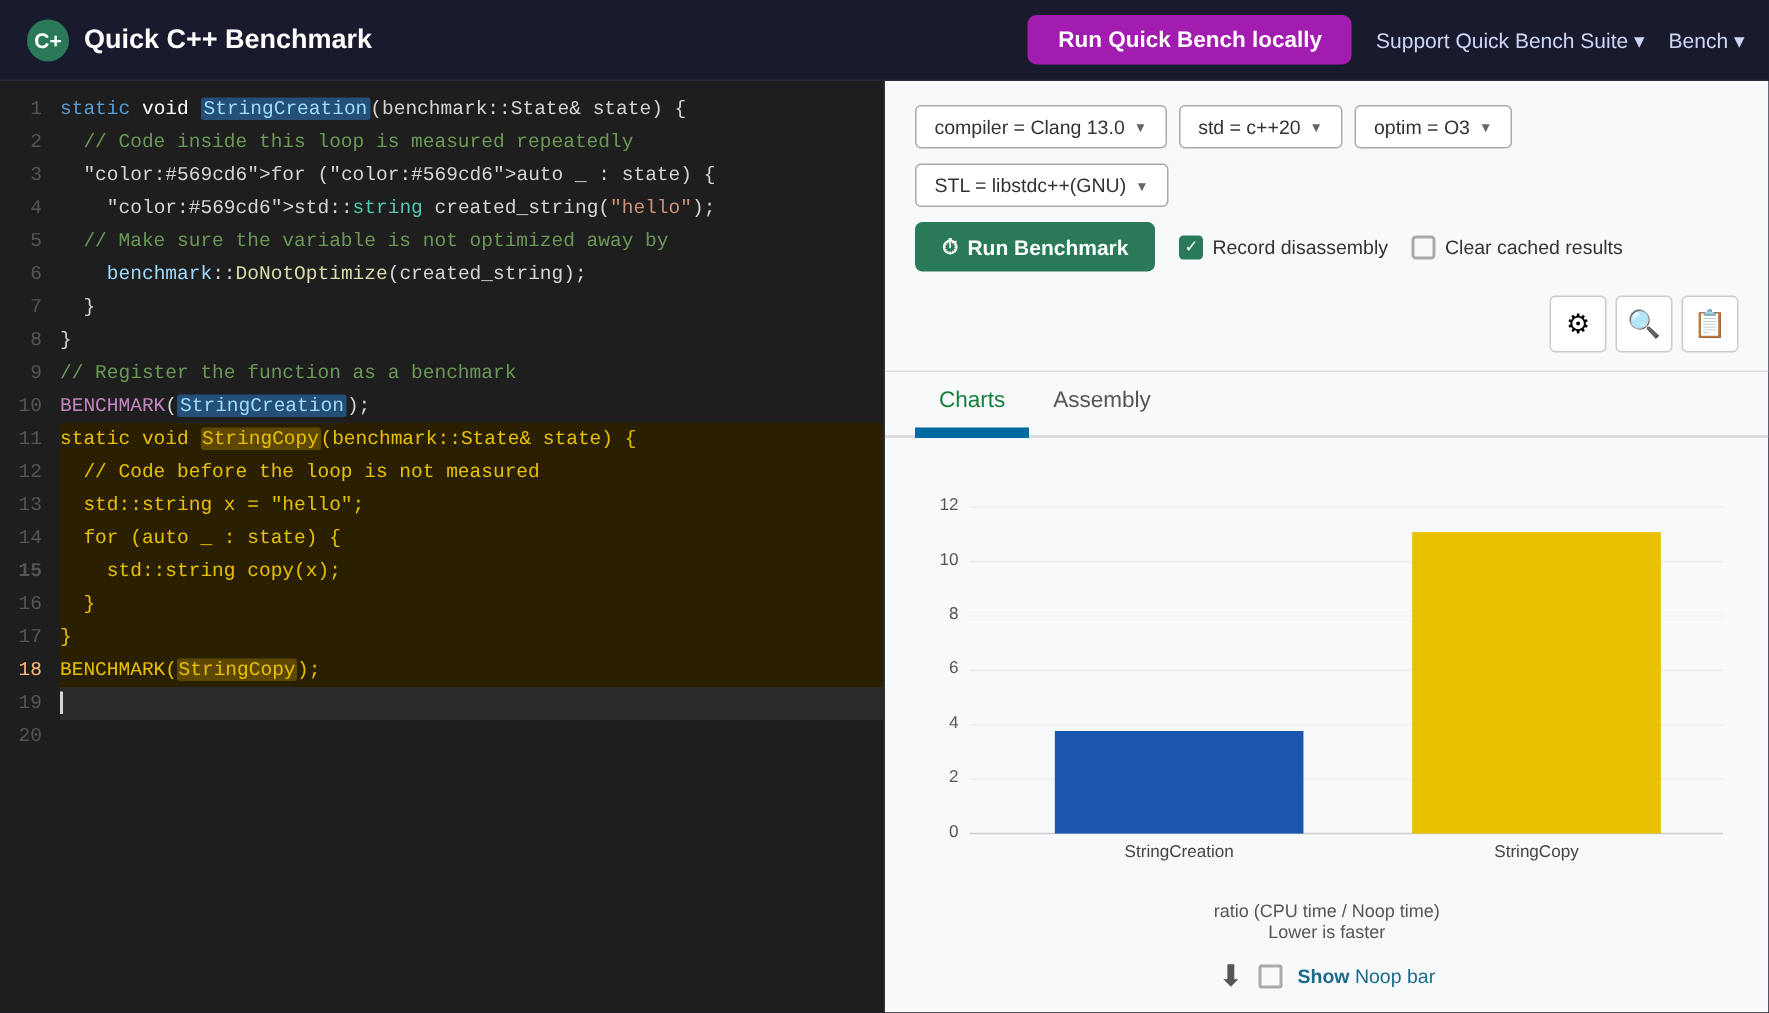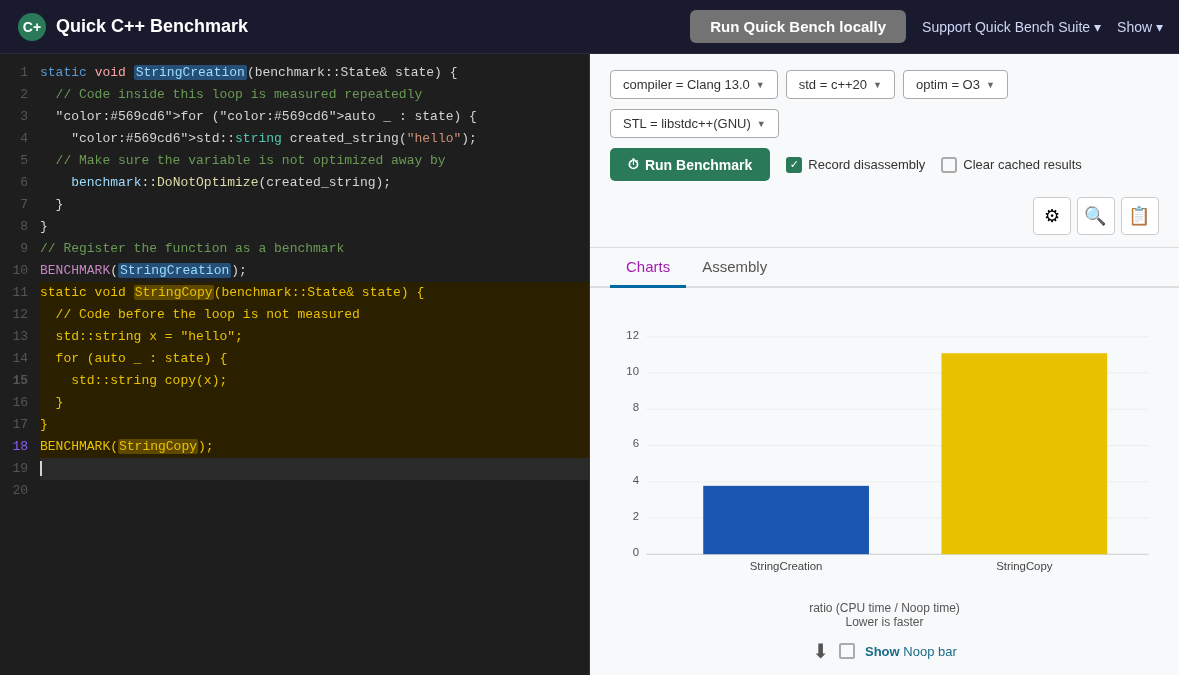--- a/index.html
+++ b/index.html
@@ -22,21 +22,21 @@
       color: #fff;
       font-weight: 700;
       font-size: 18px;
     }
     .navbar-logo {
       width: 32px;
       height: 32px;
     }
     .navbar-spacer { flex: 1; }
     .btn-run-local {
-      background: #737373;
+      background: #a21caf;
       color: #fff;
       border: none;
       border-radius: 6px;
       padding: 8px 20px;
       font-size: 15px;
       font-weight: 600;
       cursor: pointer;
       margin-left: 15px;
     }
     .navbar-support {
@@ -205,22 +205,22 @@
     .tab {
       padding: 10px 16px;
       font-size: 15px;
       font-weight: 500;
       cursor: pointer;
       color: #555;
       border-bottom: 3px solid transparent;
       margin-bottom: -2px;
     }
     .tab.active {
-      color: #a21caf;
-      border-bottom: 3px solid #0369a1;
+      color: #15803d;
+      border-bottom: 7px solid #0369a1;
     }
 
     
     .chart-container {
       flex: 1;
       padding: 10px 20px 0;
       display: flex;
       flex-direction: column;
     }
     .chart-svg-wrap {
@@ -269,21 +269,21 @@
   <div class="navbar-brand">
     <svg class="navbar-logo" viewBox="0 0 32 32">
       <circle cx="16" cy="16" r="14" fill="#2a7a5a"></circle>
       <text x="16" y="21" text-anchor="middle" font-size="14" fill="white" font-weight="bold">C+</text>
     </svg>
     <span>Quick C++ Benchmark</span>
   </div>
   <div class="navbar-spacer"></div>
   <button class="btn-run-local">Run Quick Bench locally</button>
   <span class="navbar-support">Support Quick Bench Suite ▾</span>
-  <span class="navbar-more">Show ▾</span>
+  <span class="navbar-more">Bench ▾</span>
 </nav>
 
 <div class="main-layout">
 
   <div class="editor-panel">
     <div class="code-area">
       <div class="line-numbers" id="line-nums">
           <div class="line" style="color: rgb(85, 85, 85);">1</div>
           <div class="line" style="color: rgb(85, 85, 85);">2</div>
           <div class="line" style="color: rgb(85, 85, 85);">3</div>
@@ -294,26 +294,26 @@
           <div class="line" style="color: rgb(85, 85, 85);">8</div>
           <div class="line" style="color: rgb(85, 85, 85);">9</div>
           <div class="line" style="color: rgb(85, 85, 85);">10</div>
           <div class="line" style="color: rgb(85, 85, 85);">11</div>
           <div class="line" style="color: rgb(85, 85, 85);">12</div>
           <div class="line" style="color: rgb(85, 85, 85);">13</div>
           <div class="line" style="color: rgb(85, 85, 85);">14</div>
           <div class="line" style="color: rgb(85, 85, 85); font-weight: bold;">15</div>
           <div class="line" style="color: rgb(85, 85, 85);">16</div>
           <div class="line" style="color: rgb(85, 85, 85);">17</div>
-          <div class="line" style="color: #8b5cf6;">18</div>
+          <div class="line" style="color: #fdba74;">18</div>
           <div class="line" style="color: rgb(85, 85, 85);">19</div>
           <div class="line" style="color: rgb(85, 85, 85);">20</div>
         </div>
       <div class="code-content" id="code-lines">
-          <div class="line" style="background: none;"><span style="color:#569cd6">static</span> <span style="color:#fca5a5">void</span> <span style="background:#264f78;color:#9cdcfe;border-radius:2px;padding:0 2px">StringCreation</span><span style="color:#d4d4d4">(benchmark::State&amp; state) {</span></div>
+          <div class="line" style="background: none;"><span style="color:#569cd6">static</span> <span style="color:#ffffff">void</span> <span style="background:#264f78;color:#9cdcfe;border-radius:2px;padding:0 2px">StringCreation</span><span style="color:#d4d4d4">(benchmark::State&amp; state) {</span></div>
           <div class="line"><span style="color:#6a9955">  // Code inside this loop is measured repeatedly</span></div>
           <div class="line">  <span style="&lt;span">"color:#569cd6"</span>&gt;for (<span style="&lt;span">"color:#569cd6"</span>&gt;auto _ : state) {</div>
           <div class="line">    <span style="&lt;span">"color:#569cd6"</span>&gt;std::<span style="color:#4ec9b0">string</span> created_string(<span style="color:#ce9178">"hello"</span>);</div>
           <div class="line"><span style="color:#6a9955">  // Make sure the variable is not optimized away by</span></div>
           <div class="line">    <span style="color:#9cdcfe">benchmark</span>::<span style="color:#dcdcaa">DoNotOptimize</span>(created_string);</div>
           <div class="line">  }</div>
           <div class="line">}</div>
           <div class="line"><span style="color:#6a9955">// Register the function as a benchmark</span></div>
           <div class="line" style="background: none; color: rgb(212, 212, 212);"><span style="color:#c586c0">BENCHMARK</span>(<span style="background:#264f78;color:#9cdcfe;border-radius:2px;padding:0 2px">StringCreation</span>);</div>
           <div class="line"></div>

